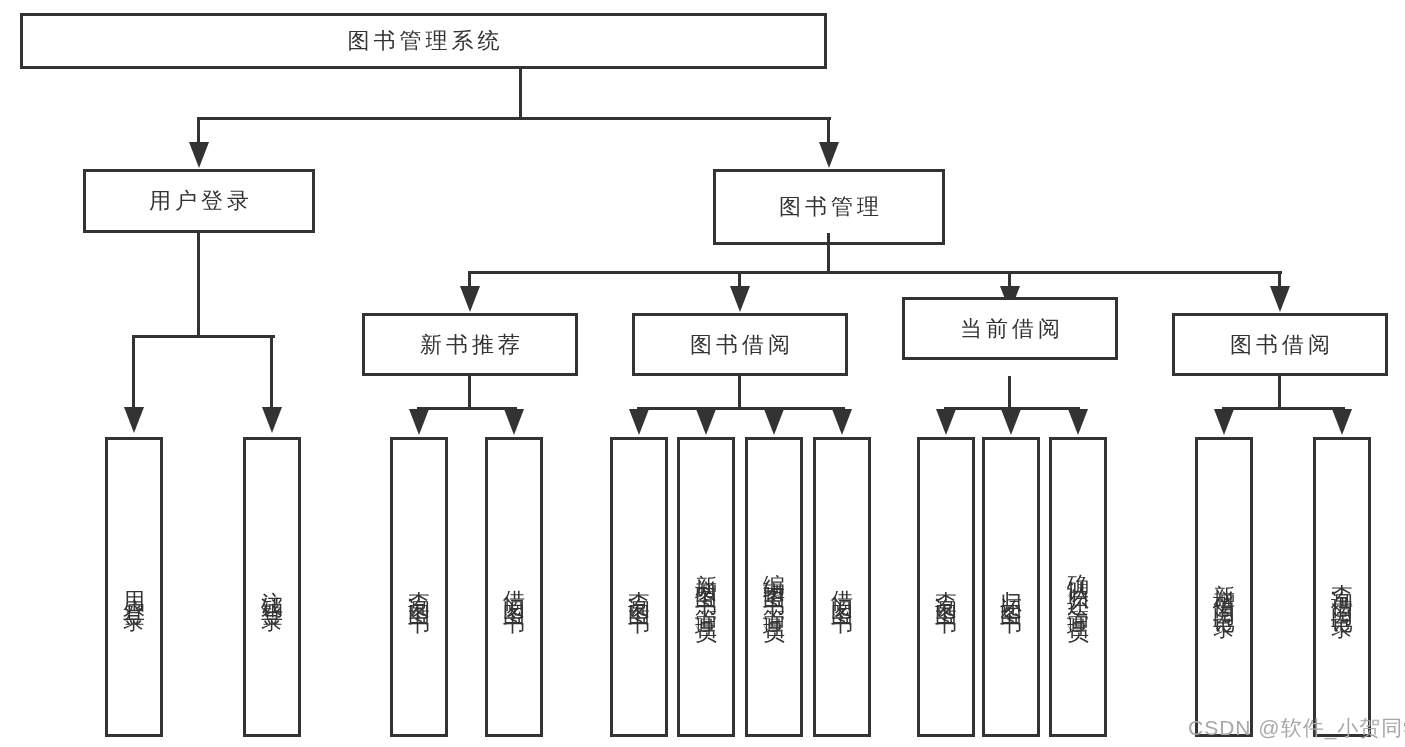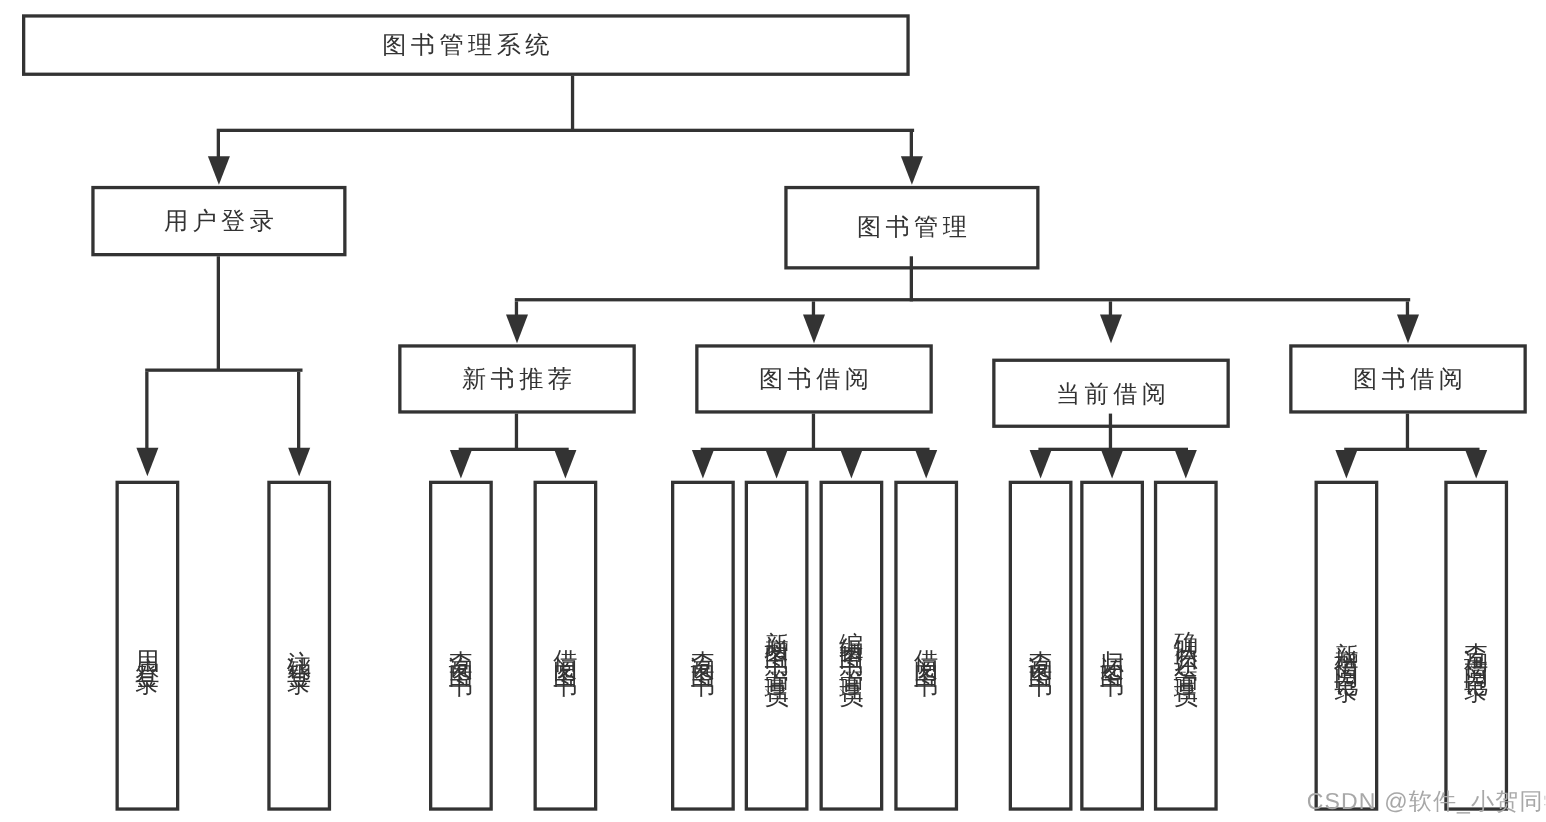--- a/index.html
+++ b/index.html
@@ -90,21 +90,21 @@
   <div class="ln" style="left:738px;top:274px;width:3px;height:13px"></div>
   <div class="ln" style="left:1008px;top:274px;width:3px;height:13px"></div>
   <div class="ln" style="left:1278px;top:274px;width:3px;height:13px"></div>
   <div class="ar" style="left:460px;top:286px"></div>
   <div class="ar" style="left:730px;top:286px"></div>
   <div class="ar" style="left:1000px;top:286px"></div>
   <div class="ar" style="left:1270px;top:286px"></div>
 
   <div class="box hbox" style="left:362px;top:313px;width:216px;height:63px">新书推荐</div>
   <div class="box hbox" style="left:632px;top:313px;width:216px;height:63px">图书借阅</div>
-  <div class="box hbox" style="left:902px;top:326px;width:216px;height:63px">当前借阅</div>
+  <div class="box hbox" style="left:902px;top:297px;width:216px;height:63px">当前借阅</div>
   <div class="box hbox" style="left:1172px;top:313px;width:216px;height:63px">图书借阅</div>
 
   <div class="ln" style="left:468px;top:376px;width:3px;height:34px"></div>
   <div class="ln" style="left:417px;top:407px;width:100px;height:3px"></div>
   <div class="ar" style="left:409px;top:409px"></div>
   <div class="ar" style="left:504px;top:409px"></div>
 
   <div class="ln" style="left:738px;top:376px;width:3px;height:34px"></div>
   <div class="ln" style="left:637px;top:407px;width:208px;height:3px"></div>
   <div class="ar" style="left:629px;top:409px"></div>

